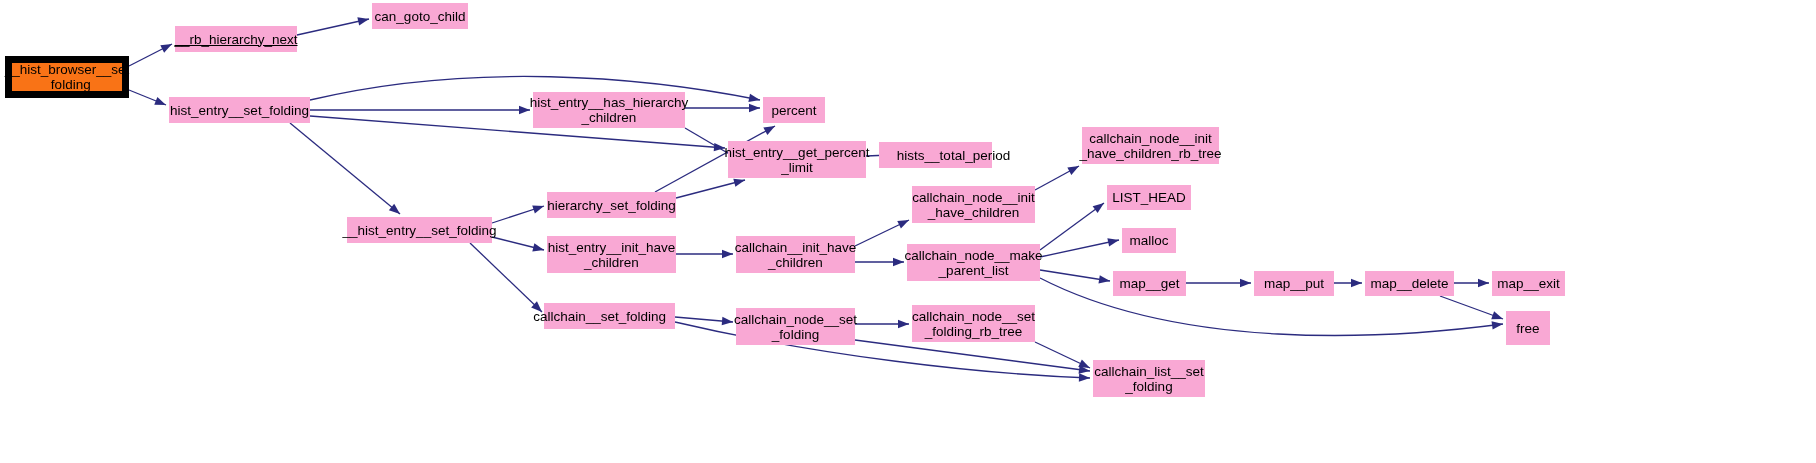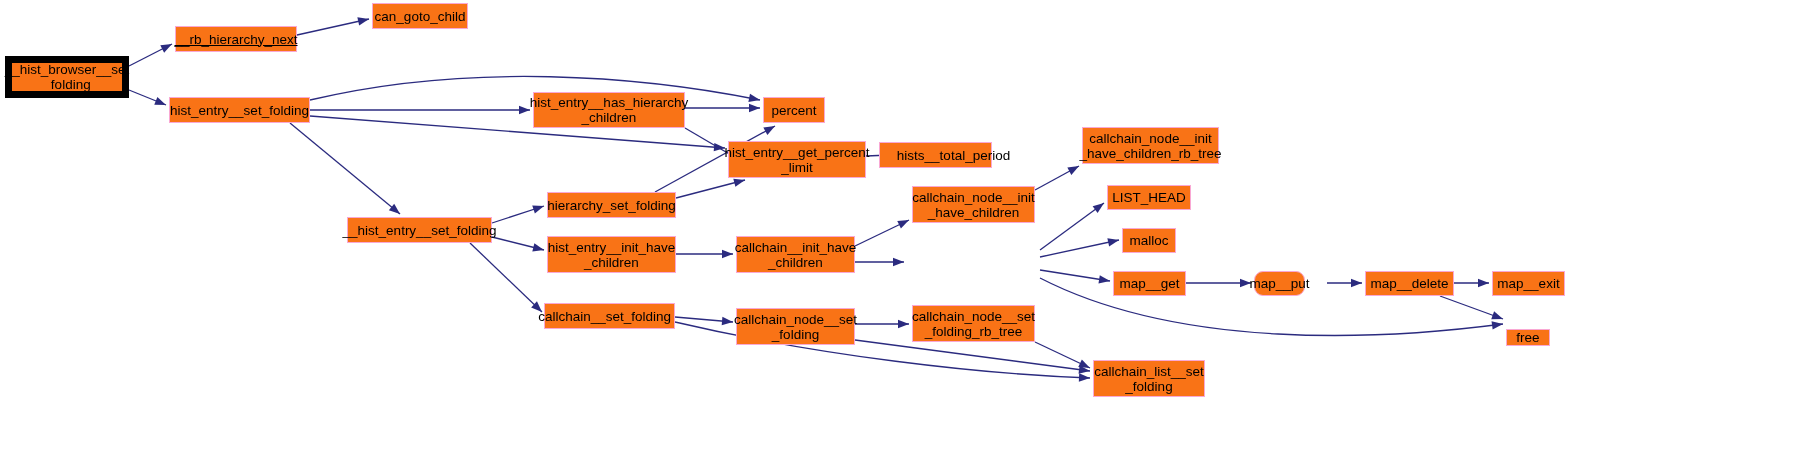--- a/index.html
+++ b/index.html
@@ -24,22 +24,22 @@
     height: 463px;
     pointer-events: none;
   }
   .node {
     position: absolute;
     box-sizing: border-box;
     display: flex;
     align-items: center;
     justify-content: center;
     text-align: center;
-    border: 1px solid #f9a8d4;
-    background: #f97316;
+    border: 6px solid #f9a8d4;
+    background: #f9a8d4;
     color: #000000;
     font-size: 13.5px;
     line-height: 15px;
     white-space: pre-line;
     letter-spacing: 0px;
     z-index: 3;
   }
   .node.root {
     background: #f97316;
     border: 7px solid #000000;
@@ -134,27 +134,29 @@
     <div class="node" style="left: 347px; top: 217px; width: 145px; height: 26px;"><span class="node-label">__hist_entry__set_folding</span></div>
     <div class="node" style="left: 547px; top: 192px; width: 129px; height: 26px;"><span class="node-label">hierarchy_set_folding</span></div>
     <div class="node" style="left: 547px; top: 236px; width: 129px; height: 37px;"><span class="node-label">hist_entry__init_have
 _children</span></div>
     <div class="node" style="left: 736px; top: 236px; width: 119px; height: 37px;"><span class="node-label">callchain__init_have
 _children</span></div>
     <div class="node" style="left: 912px; top: 186px; width: 123px; height: 37px;"><span class="node-label">callchain_node__init
 _have_children</span></div>
     <div class="node" style="left: 1082px; top: 127px; width: 137px; height: 37px;"><span class="node-label">callchain_node__init
 _have_children_rb_tree</span></div>
+    <div class="node" style="left: 907px; top: 244px; width: 133px; height: 37px;"><span class="node-label">callchain_node__make
+_parent_list</span></div>
     <div class="node" style="left: 1107px; top: 185px; width: 84px; height: 25px;"><span class="node-label">LIST_HEAD</span></div>
     <div class="node" style="left: 1122px; top: 228px; width: 54px; height: 25px;"><span class="node-label">malloc</span></div>
     <div class="node" style="left: 1113px; top: 271px; width: 73px; height: 25px;"><span class="node-label">map__get</span></div>
-    <div class="node" style="left: 1254px; top: 271px; width: 51px; height: 25px; border-radius: 9px;"><span class="node-label">map__put</span></div>
+    <div class="node" style="left: 1254px; top: 271px; width: 80px; height: 25px;"><span class="node-label">map__put</span></div>
     <div class="node" style="left: 1365px; top: 271px; width: 89px; height: 25px;"><span class="node-label">map__delete</span></div>
     <div class="node" style="left: 1492px; top: 271px; width: 73px; height: 25px;"><span class="node-label">map__exit</span></div>
-    <div class="node" style="left: 1506px; top: 329px; width: 44px; height: 17px;"><span class="node-label">free</span></div>
+    <div class="node" style="left: 1506px; top: 311px; width: 44px; height: 34px;"><span class="node-label">free</span></div>
     <div class="node" style="left: 544px; top: 303px; width: 131px; height: 26px; justify-content: flex-end;"><span class="node-label">callchain__set_folding</span></div>
     <div class="node" style="left: 736px; top: 308px; width: 119px; height: 37px;"><span class="node-label">callchain_node__set
 _folding</span></div>
     <div class="node" style="left: 912px; top: 305px; width: 123px; height: 37px;"><span class="node-label">callchain_node__set
 _folding_rb_tree</span></div>
     <div class="node" style="left: 1093px; top: 360px; width: 112px; height: 37px;"><span class="node-label">callchain_list__set
 _folding</span></div>
   </div>
 
 </body></html>

